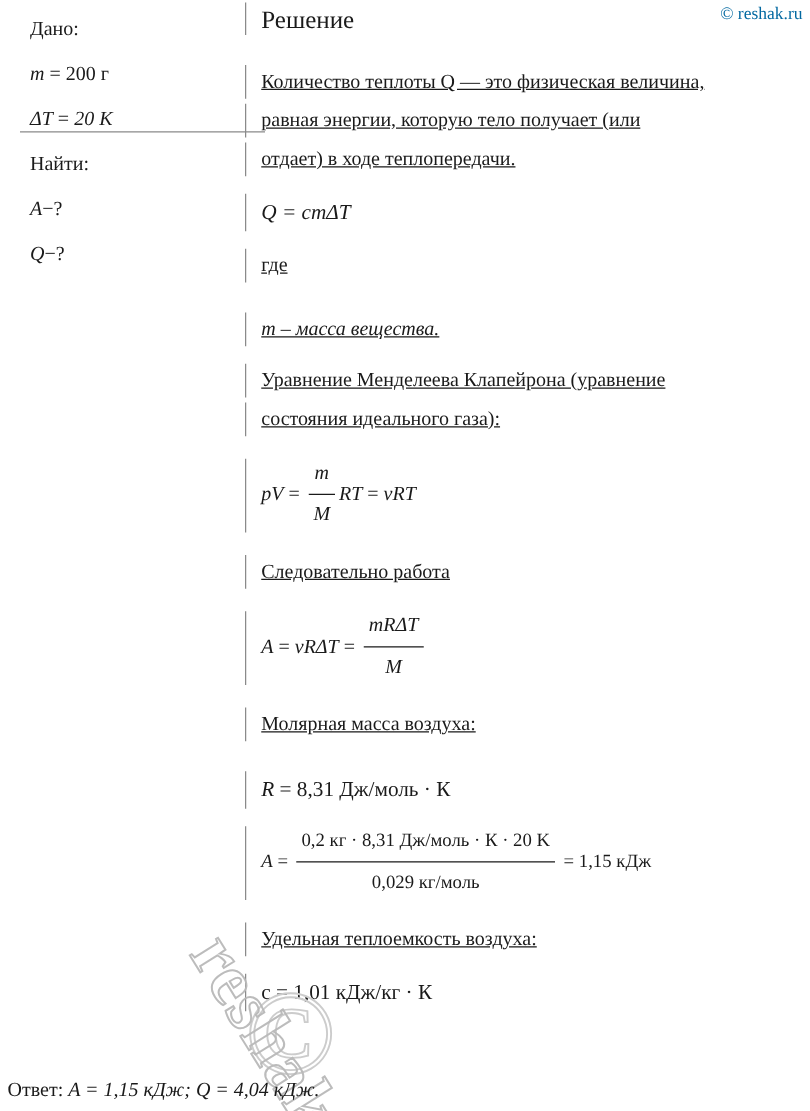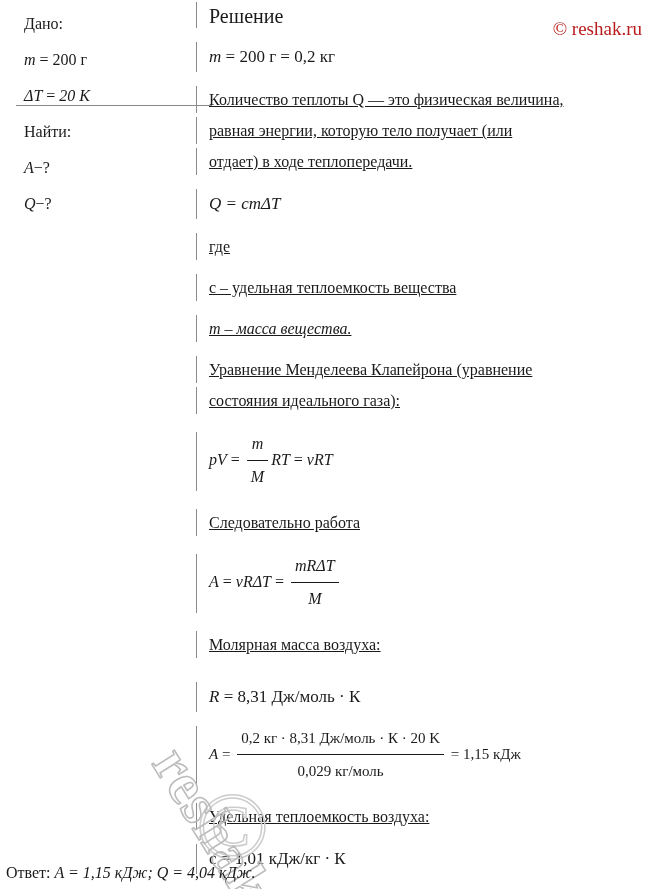--- a/index.html
+++ b/index.html
@@ -52,24 +52,24 @@
     line-height: 96px;
     color: transparent;
     -webkit-text-stroke: 1.5px #cccccc;
     font-family: "Liberation Serif", "DejaVu Serif", serif;
   }
 
   
   .copyright {
     position: absolute;
     right: 6px;
-    top: 18px;
-    font-size: 19px;
+    top: 1px;
+    font-size: 14px;
     line-height: 22px;
-    color: #b91c1c;
+    color: #0369a1;
     z-index: 8;
     white-space: nowrap;
   }
 
   
   .columns {
     position: absolute;
     left: 0;
     top: 0;
     width: 648px;
@@ -228,45 +228,39 @@
       </div>
 
     </div>
 
     <div class="col-right">
 
       <div class="sol-line" style="line-height:28px;padding-top:2px;">Решение</div>
 
       <div class="gap-sm"></div>
 
-      <div class="sol-line eqline">
-        <span class="mi">m</span>
-        <span>= </span><span>200 г</span>
-        <span>= </span><span>0,2 кг</span>
-      </div>
 
       <div class="gap-sm"></div>
 
       <div class="sol-line para">Количество теплоты Q — это физическая величина,</div>
       <div class="sol-line para">равная энергии, которую тело получает (или</div>
       <div class="sol-line para">отдает) в ходе теплопередачи.</div>
 
       <div class="gap-sm"></div>
 
       <div class="sol-line eqline">
         <span class="mi">Q = cmΔT</span>
       </div>
 
       <div class="gap-sm"></div>
 
       <div class="sol-line para">где</div>
 
       <div class="gap-sm"></div>
 
-      <div class="sol-line para">с – удельная теплоемкость вещества</div>
 
       <div class="gap-sm"></div>
 
       <div class="sol-line para">
         <span class="mi">m – масса вещества.</span>
       </div>
 
       <div class="gap-sm"></div>
 
       <div class="sol-line para">Уравнение Менделеева Клапейрона (уравнение</div>

